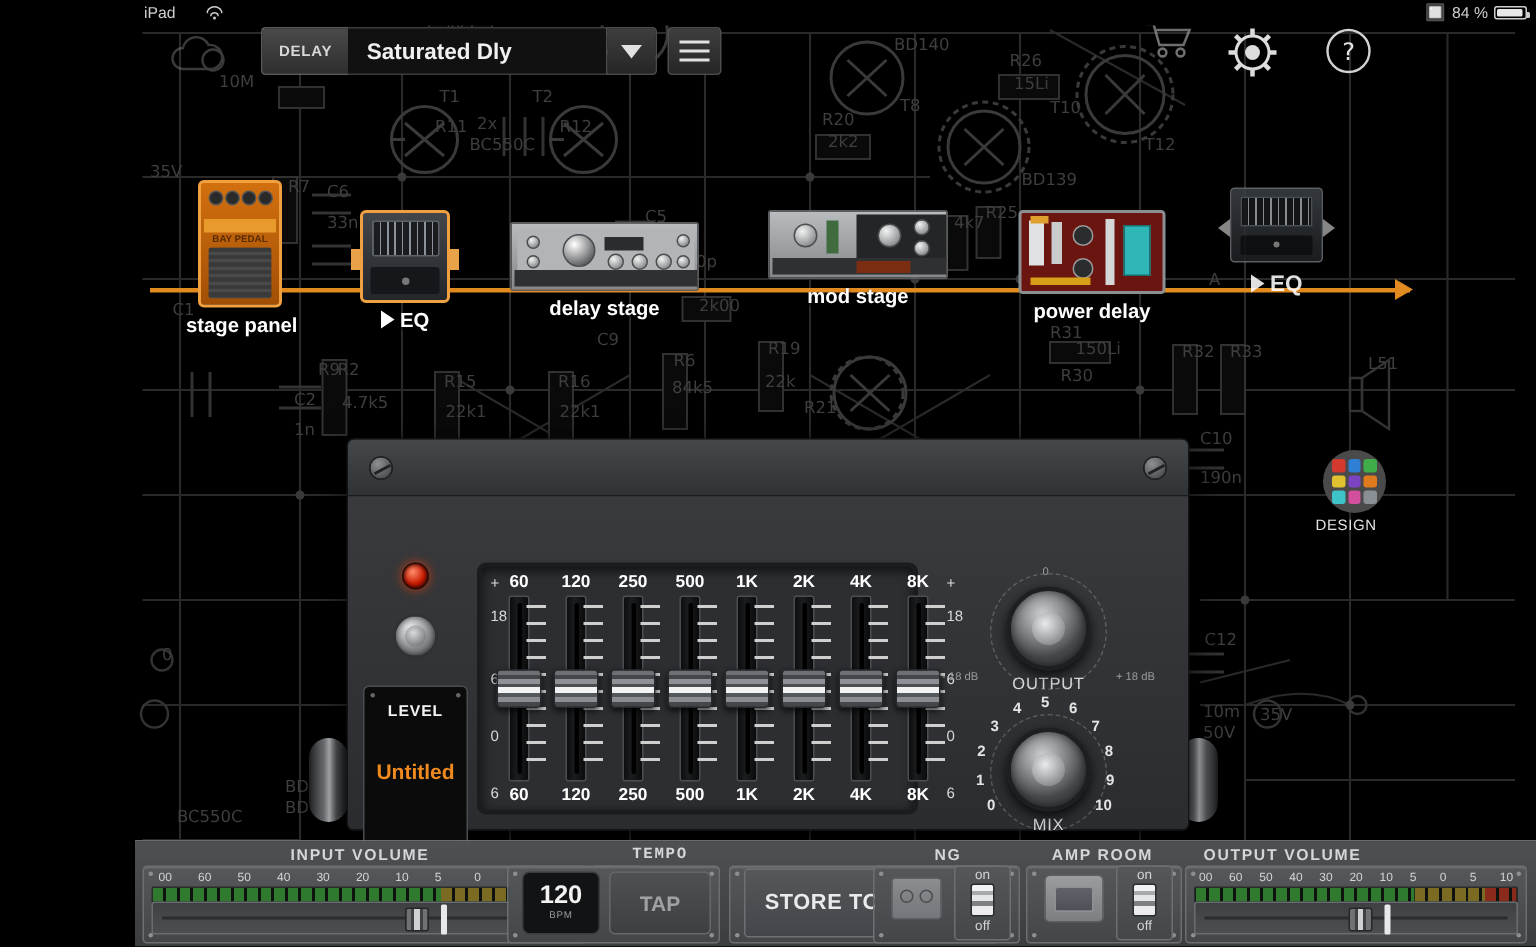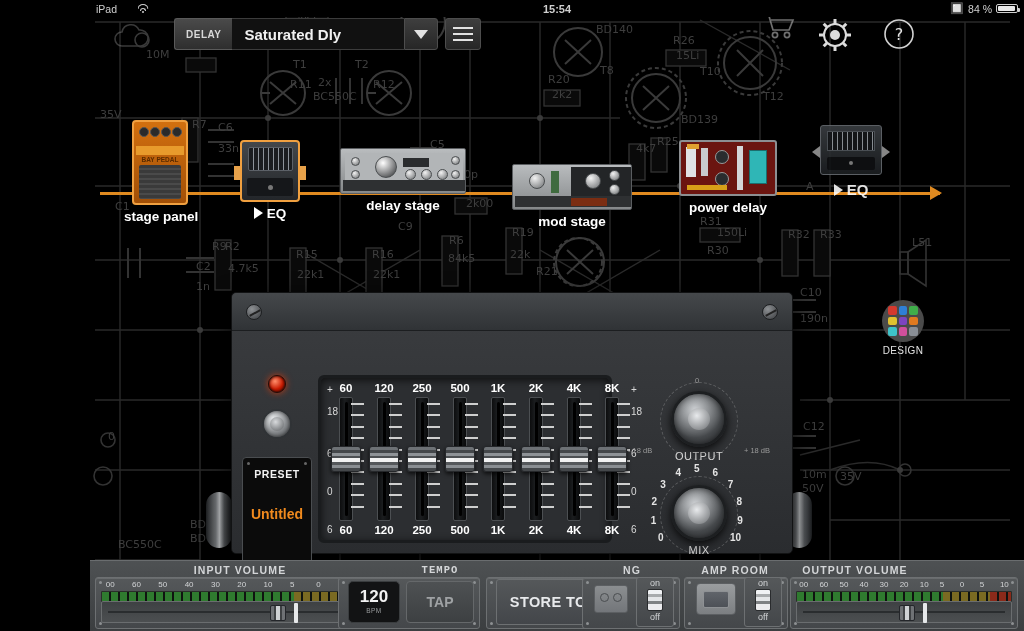--- a/index.html
+++ b/index.html
@@ -110,21 +110,21 @@
      background-image:repeating-linear-gradient(90deg,transparent 0 4px,#9aa0a6 4px 5px);}
   #ghost-eq .gbox .b{position:absolute;bottom:4px;left:6px;right:6px;height:13px;background:#101214;border-radius:2px;}
   #ghost-eq .gbox .b:after{content:'';position:absolute;left:50%;top:4px;width:4px;height:4px;margin-left:-2px;border-radius:50%;background:#888;}
   #ghost-eq .glab{color:#fff;font-size:15px;font-weight:bold;margin-top:6px;}
   #ghost-eq .glab .tri{display:inline-block;width:0;height:0;border-top:6px solid transparent;border-bottom:6px solid transparent;border-left:9px solid #fff;vertical-align:-1px;margin-right:4px;}
   .ghost-arrow{position:absolute;top:20px;width:0;height:0;border-top:6px solid transparent;border-bottom:6px solid transparent;}
   .ghost-arrow.l{left:-9px;border-right:8px solid #999;}
   .ghost-arrow.r{right:-9px;border-left:8px solid #999;}
 
   
-  #design-btn { position:absolute; left:877px; top:300px; width:52px; z-index:30; text-align:center; }
+  #design-btn { position:absolute; left:877px; top:300px; width:52px; z-index:30; }
   #design-btn .disc { width:42px;height:42px;border-radius:50%;background:#4a4a4a;margin:0 auto;
       display:grid;grid-template-columns:repeat(3,1fr);grid-template-rows:repeat(3,1fr); gap:2px; padding:6px;}
   #design-btn .disc i{ border-radius:2px; display:block; }
   #design-btn .dlab{ color:#e2e2e2; font-size:10px; margin-top:3px; letter-spacing:.4px;}
 
   
   #rack-unit {
     position:absolute; left:231px; top:292px; width:562px; height:262px; z-index:30;
     background:linear-gradient(#3b3d40,#2a2c2f);
     border:1px solid #121314; border-radius:5px;
@@ -422,21 +422,20 @@
 
 <div id="statusbar">
   <div class="sb-left">
     <span>iPad</span>
     <span class="wifi-ico">
         <i></i>
         <i></i>
         <i></i>
       </span>
   </div>
-  <div class="sb-center">15:54</div>
   <div class="sb-right">
     <span class="bt-ico">🔲</span>
     <span>84 %</span>
     <span class="batt">
         <i></i>
       </span>
   </div>
 </div>
 
 <div id="cloud-ico">
@@ -534,21 +533,21 @@
       <div class="kn" style="left:64px;top:20px;width:11px;height:11px;"></div>
       <div class="kn" style="left:80px;top:20px;width:11px;height:11px;"></div>
       <div class="kn" style="left:96px;top:20px;width:11px;height:11px;"></div>
       <div class="kn" style="left:110px;top:7px;width:9px;height:9px;"></div>
       <div class="kn" style="left:110px;top:21px;width:9px;height:9px;"></div>
       <div class="dark" style="left:2px;bottom:2px;width:122px;height:11px;background:#2e3032;"></div>
     </div>
     <div class="label">delay stage</div>
   </div>
 
-  <div class="node" style="left:512px; top:54px; width:120px;">
+  <div class="node" style="left:512px; top:30px; width:120px;">
     <div class="thumb rack" style="width:120px;height:46px;">
       <div class="dark" style="left:58px;top:2px;width:60px;height:32px;background:#232527;"></div>
       <div class="kn" style="left:16px;top:8px;width:16px;height:16px;"></div>
       <div class="dark" style="left:38px;top:6px;width:8px;height:22px;background:#3f6b3f;"></div>
       <div class="kn" style="left:72px;top:8px;width:16px;height:16px;"></div>
       <div class="kn" style="left:96px;top:5px;width:11px;height:11px;"></div>
       <div class="kn" style="left:96px;top:19px;width:11px;height:11px;"></div>
       <div class="dark" style="left:2px;bottom:2px;width:116px;height:11px;background:#2e3032;"></div>
       <div class="dark" style="left:58px;bottom:3px;width:36px;height:8px;background:#7b2d12;"></div>
     </div>
@@ -608,21 +607,21 @@
     <div class="rk-left">
       <div class="led"></div>
       <div class="switch-screw">
           <i></i>
         </div>
       <div class="preset-box">
         <span class="pcorner" style="left:4px;top:4px;"></span>
           <span class="pcorner" style="right:4px;top:4px;"></span>
         <span class="pcorner" style="left:4px;bottom:4px;"></span>
           <span class="pcorner" style="right:4px;bottom:4px;"></span>
-        <div class="pt">PRESET</div>
+        <div class="pt">LEVEL</div>
         <div class="pv">Untitled</div>
       </div>
     </div>
 
     <div class="eq-well">
       <div class="eq-inner">
 
         <div class="scale-col">
           <span class="s" style="top:2px;">+</span>
           <span class="s" style="top:24px;">18</span>

